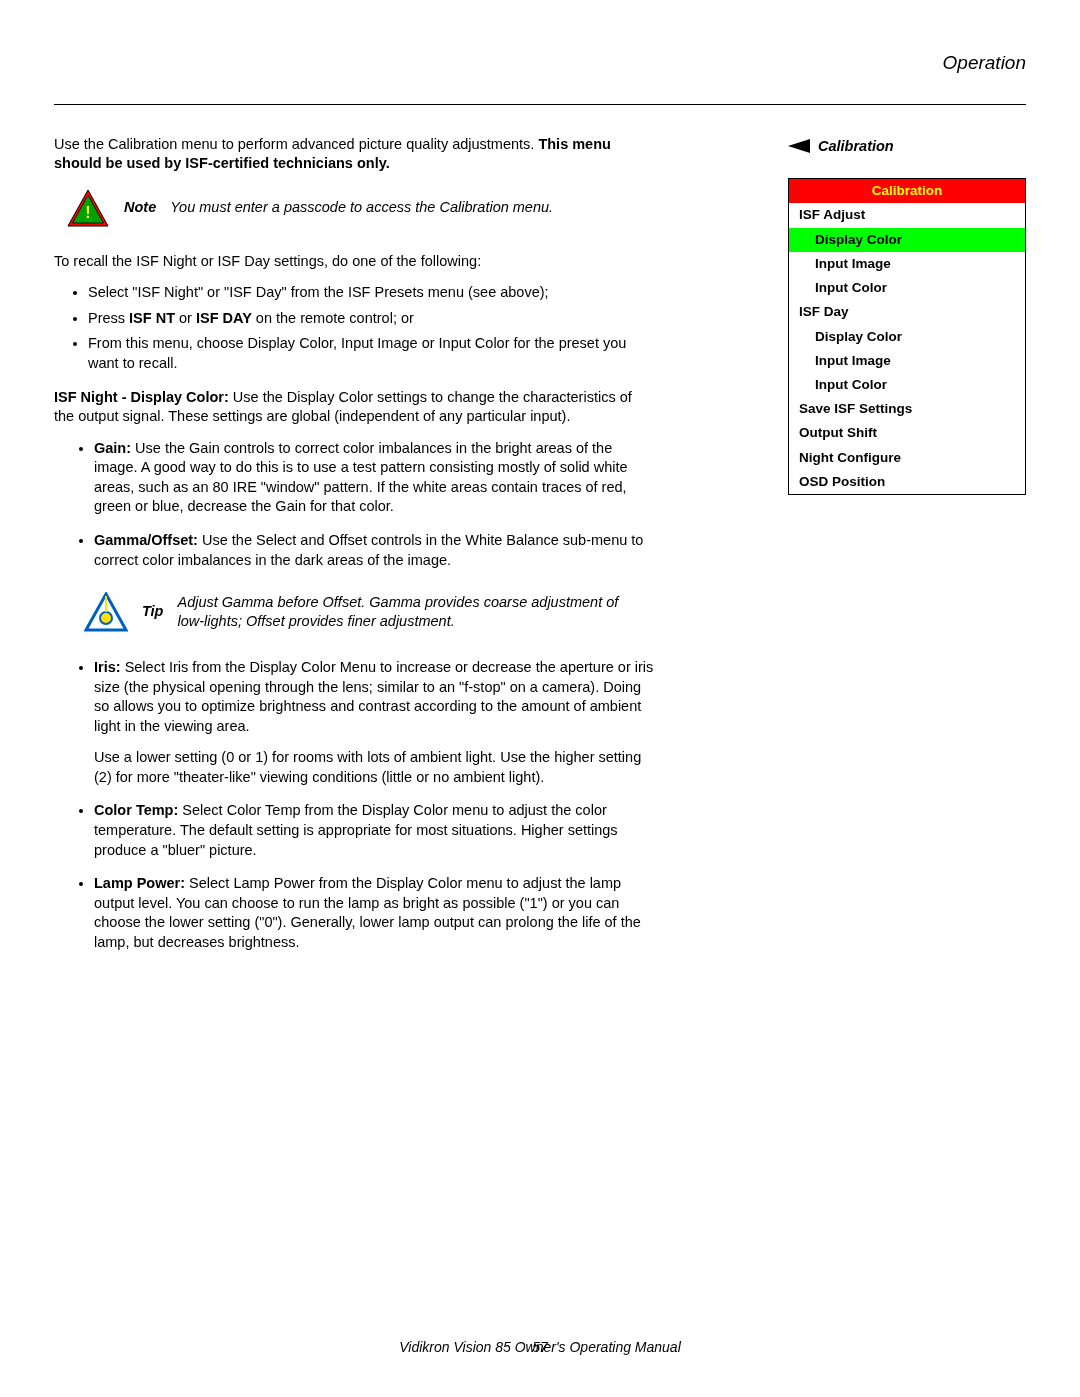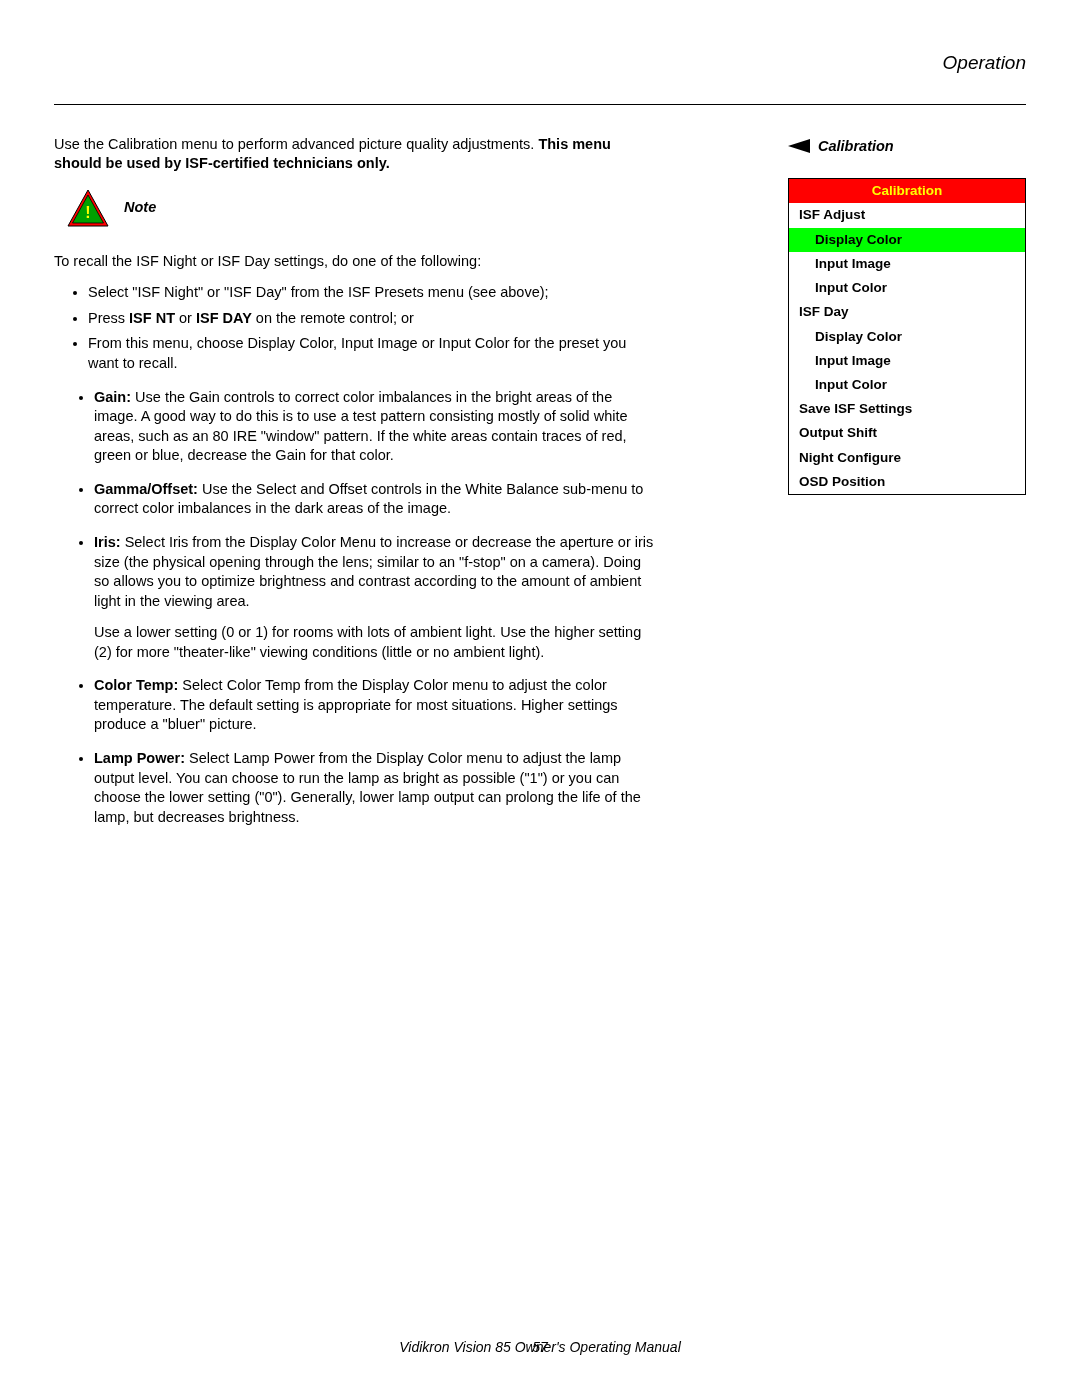--- a/index.html
+++ b/index.html
@@ -121,41 +121,54 @@
       <span>Use the Calibration menu to perform advanced picture quality adjustments. </span><span class="bold">This menu should be used by ISF-certified technicians only.</span>
     </p>
 
     <div class="note-row">
       <svg width="44" height="40" viewBox="0 0 44 40">
         <polygon points="22,2 42,38 2,38" fill="#ff0000" stroke="#000" stroke-width="1"></polygon>
         <polygon points="22,7 37.5,35 6.5,35" fill="#00a000" stroke="#000" stroke-width="0.8"></polygon>
         <text x="22" y="30" font-size="16" fill="#ffff00" text-anchor="middle" font-weight="bold">!</text>
       </svg>
       <span class="note-label">Note</span>
+      <span class="note-text">You must enter a passcode to access the Calibration menu.</span>
     </div>
 
     <p class="para">To recall the ISF Night or ISF Day settings, do one of the following:</p>
     <ul class="bullets">
       <li>Select "ISF Night" or "ISF Day" from the ISF Presets menu (see above);</li>
       <li>
         <span>Press </span><span class="bold">ISF NT</span><span> or </span><span class="bold">ISF DAY</span><span> on the remote control; or</span>
       </li>
       <li>From this menu, choose Display Color, Input Image or Input Color for the preset you want to recall.</li>
     </ul>
 
+    <p class="para">
+      <span class="bold">ISF Night - Display Color: </span><span>Use the Display Color settings to change the characteristics of the output signal. These settings are global (independent of any particular input).</span>
+    </p>
 
     <ul class="bullets sub">
       <li>
         <span class="bold">Gain: </span><span>Use the Gain controls to correct color imbalances in the bright areas of the image. A good way to do this is to use a test pattern consisting mostly of solid white areas, such as an 80 IRE "window" pattern. If the white areas contain traces of red, green or blue, decrease the Gain for that color.</span>
       </li>
       <li>
         <span class="bold">Gamma/Offset: </span><span>Use the Select and Offset controls in the White Balance sub-menu to correct color imbalances in the dark areas of the image.</span>
       </li>
     </ul>
 
+    <div class="tip-row">
+      <svg width="44" height="40" viewBox="0 0 44 40">
+        <polygon points="22,2 42,38 2,38" fill="none" stroke="#0060c0" stroke-width="3"></polygon>
+        <circle cx="22" cy="26" r="6" fill="#ffe000" stroke="#0060c0" stroke-width="2"></circle>
+        <line x1="22" y1="4" x2="22" y2="20" stroke="#ffe000" stroke-width="2"></line>
+      </svg>
+      <span class="tip-label">Tip</span>
+      <span class="tip-text">Adjust Gamma before Offset. Gamma provides coarse adjustment of low-lights; Offset provides finer adjustment.</span>
+    </div>
 
     <ul class="bullets sub">
       <li>
         <span class="bold">Iris: </span><span>Select Iris from the Display Color Menu to increase or decrease the aperture or iris size (the physical opening through the lens; similar to an "f-stop" on a camera). Doing so allows you to optimize brightness and contrast according to the amount of ambient light in the viewing area.</span>
         <p>Use a lower setting (0 or 1) for rooms with lots of ambient light. Use the higher setting (2) for more "theater-like" viewing conditions (little or no ambient light).</p>
       </li>
       <li>
         <span class="bold">Color Temp: </span><span>Select Color Temp from the Display Color menu to adjust the color temperature. The default setting is appropriate for most situations. Higher settings produce a "bluer" picture.</span>
       </li>
       <li>

